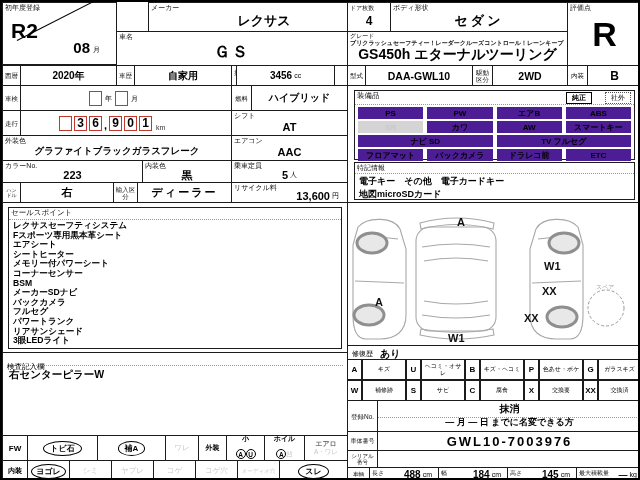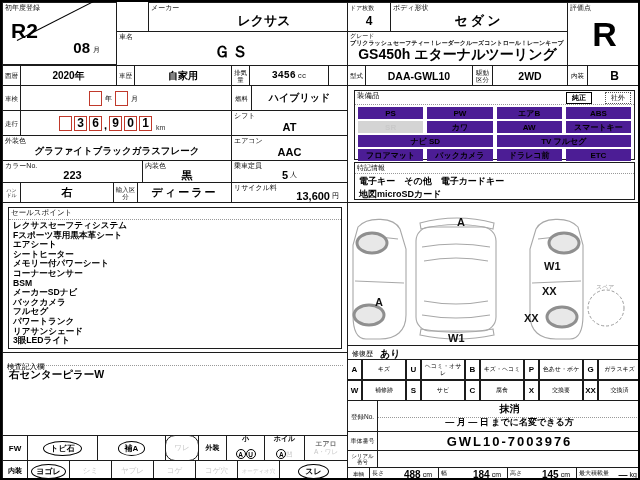--- a/index.html
+++ b/index.html
@@ -71,21 +71,21 @@
 
   <div class="c vlab" style="left:0;top:63px;width:19px;height:21px;">西暦</div>
   <div class="c" style="left:18px;top:63px;width:97px;height:21px;">
     <div class="val" style="font-size:10px;">2020年</div>
   </div>
   <div class="c vlab" style="left:114px;top:63px;width:19px;height:21px;">車歴</div>
   <div class="c" style="left:132px;top:63px;width:98px;height:21px;">
     <div class="val" style="font-size:10px;">自家用</div>
   </div>
   <div class="c vlab" style="left:229px;top:63px;width:19px;height:21px;">排気量</div>
-  <div class="c" style="left:247px;top:63px;width:80px;height:21px;font-family:Liberation Mono, monospace;">
+  <div class="c" style="left:234px;top:63px;width:99px;height:21px;">
     <div class="val" style="font-size:10px;">
       <span>3456</span>
       <span class="unit">cc</span>
     </div>
   </div>
   <div class="c vlab" style="left:345px;top:63px;width:19px;height:21px;">型式</div>
   <div class="c" style="left:363px;top:63px;width:108px;height:21px;">
     <div class="val" style="font-size:10.5px;">DAA-GWL10</div>
   </div>
   <div class="c vlab" style="left:470px;top:63px;width:21px;height:21px;">駆動区分</div>
@@ -346,21 +346,21 @@
     </div>
   </div>
 
   <div class="c defcell" style="left:0;top:433px;width:26px;height:26px;font-size:8px;font-weight:bold;">FW</div>
   <div class="c defcell" style="left:25px;top:433px;width:71px;height:26px;">
     <span class="oval">トビ石</span>
   </div>
   <div class="c defcell" style="left:95px;top:433px;width:69px;height:26px;">
     <span class="oval">補A</span>
   </div>
-  <div class="c defcell" style="left:163px;top:433px;width:34px;height:26px;border-radius:10px;">
+  <div class="c defcell" style="left:163px;top:433px;width:34px;height:26px;">
     <span class="gray">ワレ</span>
   </div>
   <div class="c defcell" style="left:196px;top:433px;width:29px;height:26px;font-size:7px;font-weight:bold;">外装</div>
   <div class="c defcell" style="left:224px;top:433px;width:39px;height:26px;">
     <span style="font-size:7px;font-weight:bold;line-height:8px;">小</span>
     <span><span class="cl">A</span><span class="cl">U</span></span>
   </div>
   <div class="c defcell" style="left:262px;top:433px;width:41px;height:26px;">
     <span style="font-size:7px;font-weight:bold;line-height:8px;">ホイル</span>
     <span><span class="cl">A</span><span class="gray" style="font-size:6.5px;">凹</span></span>

